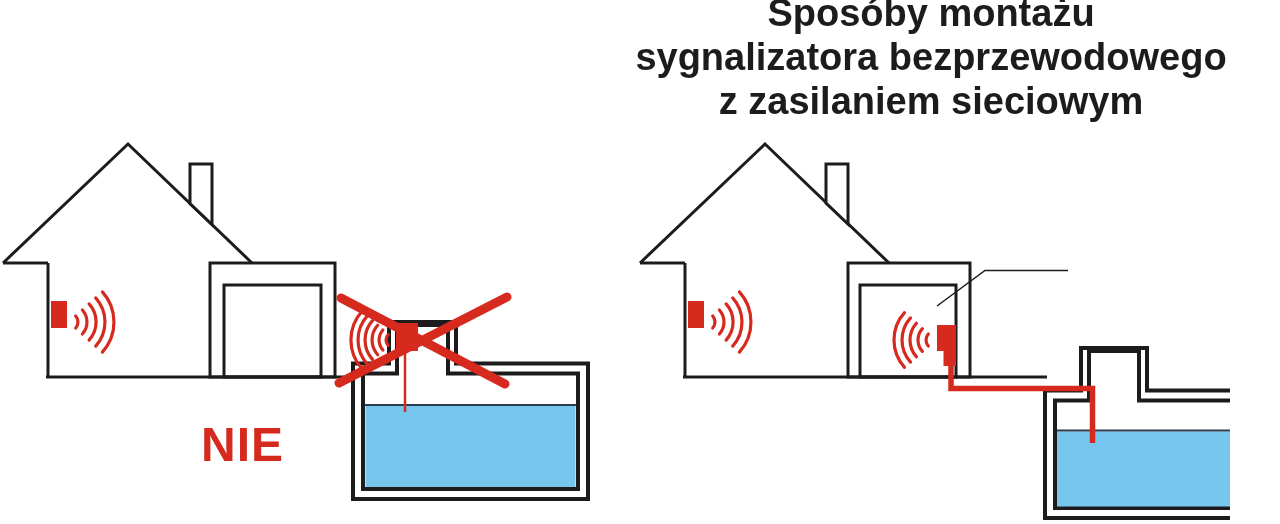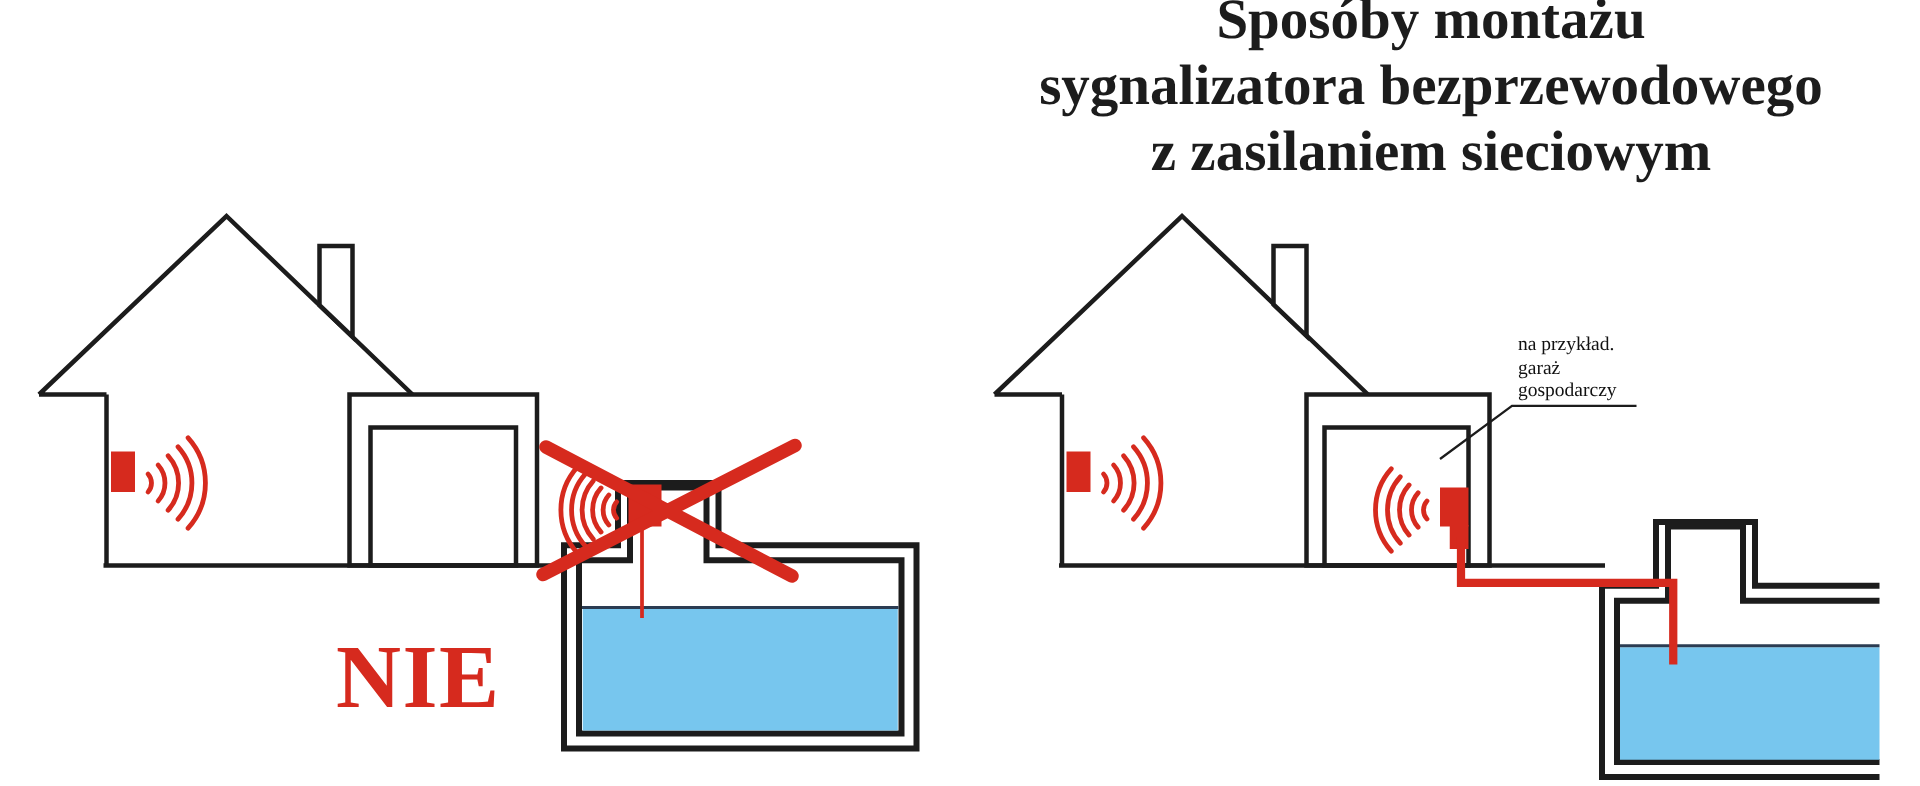--- a/index.html
+++ b/index.html
@@ -1,18 +1,18 @@
 <!DOCTYPE html>
 <html style="--signal-red: #d62a1e; --water-blue: #77c6ee; --line-ink: #1c1c1c;"><head>
 <meta charset="utf-8">
 <style>
   html,body { margin:0; padding:0; background:#fff; }
   .stage {
     position:relative; width:1230px; height:524px; background:#ffffff;
-    font-family:Liberation Serif, serif; overflow:hidden;margin-left:23px;
+    font-family:Liberation Sans, sans-serif; overflow:hidden;
   }
   .stage svg { position:absolute; left:0; top:0; }
 
   
   .ink    { stroke:var(--line-ink,#1c1c1c); fill:none; stroke-width:3; stroke-linejoin:miter; }
   .thick  { stroke-width:4; }
   .chim   { fill:#ffffff; stroke:var(--line-ink,#1c1c1c); stroke-width:3; }
   .redbox { fill:var(--signal-red,#d62a1e); stroke:none; }
   .arc    { stroke:var(--signal-red,#d62a1e); fill:none; stroke-width:3.2; stroke-linecap:round; }
   .cross  { stroke:var(--signal-red,#d62a1e); fill:none; stroke-width:9; stroke-linecap:round; }
@@ -22,21 +22,21 @@
   .wtop   { stroke:#2b3c52; stroke-width:2; fill:none; }
   .leader { stroke:var(--line-ink,#1c1c1c); fill:none; stroke-width:1.5; }
 
   
   .title {
     position:absolute; left:591px; top:-9px; width:680px;
     text-align:center; font-size:38px; line-height:44px; font-weight:bold;
     color:var(--line-ink,#1c1c1c); white-space:pre-line;
   }
   .verdict {
-    position:absolute; font-size:60px; line-height:1; font-weight:bold;
+    position:absolute; font-size:48px; line-height:1; font-weight:bold;
     color:var(--signal-red,#d62a1e); letter-spacing:1px;text-align:center;
   }
   #verdict-no  { left:201px; top:421px; }
   #verdict-yes { left:895px; top:419px; }
   .note {
     position:absolute; left:989px; top:221px; font-size:13px; line-height:15.5px;
     color:#111111; white-space:pre-line;
   }
 </style>
 </head>
@@ -116,16 +116,13 @@
       <path class="wtop" d="M 1057 430.5 H 1264"></path>
 
       <path class="cable" d="M 951 358 V 388.5 H 1092.5 V 443"></path>
     </g>
   </svg>
 
   <div class="title">Sposóby montażu
 sygnalizatora bezprzewodowego
 z zasilaniem sieciowym</div>
   <div class="verdict" id="verdict-no">NIE</div>
-  <div class="note">na przykład.
-garaż
-gospodarczy</div>
 </div>
 
 </body></html>

